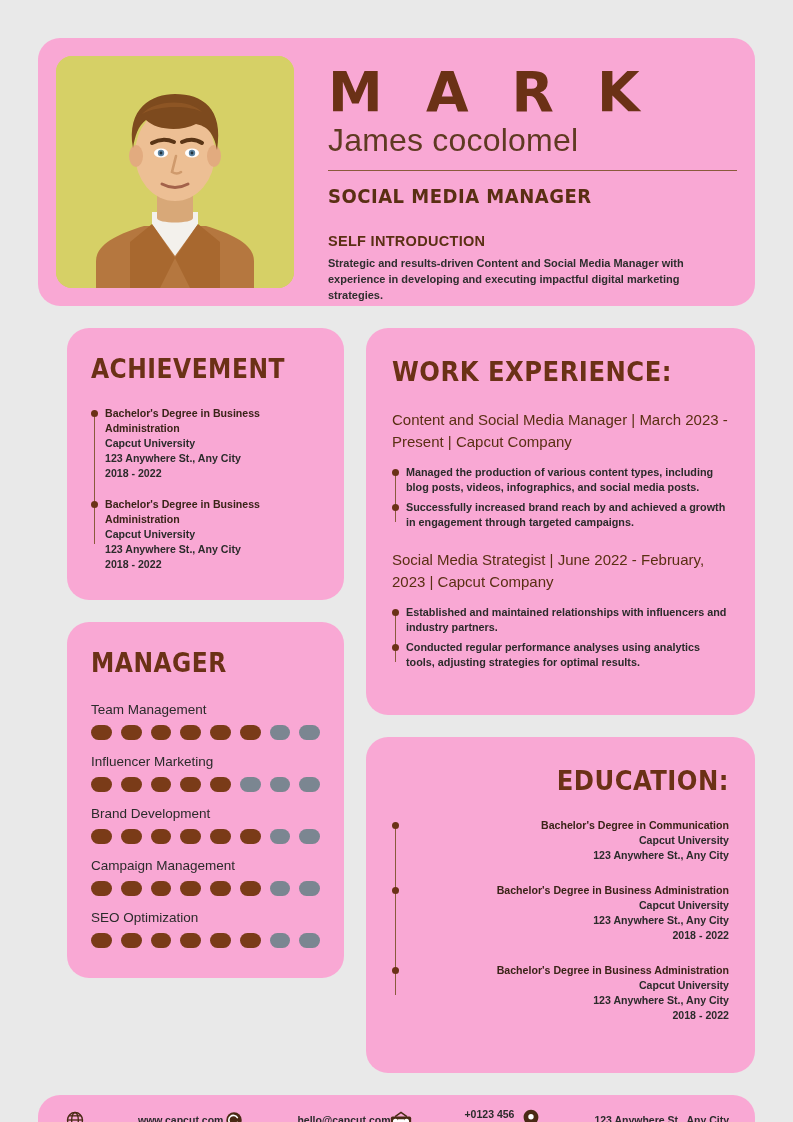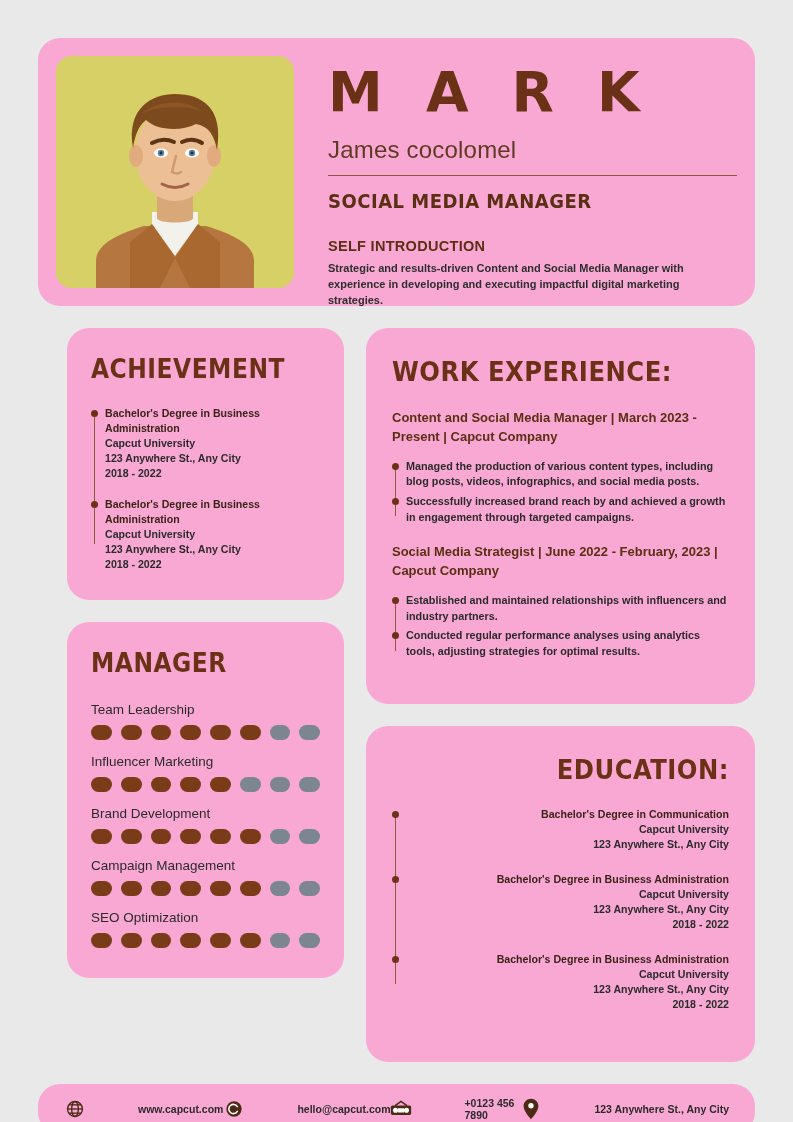--- a/index.html
+++ b/index.html
@@ -43,23 +43,23 @@
   }
   .name-first {
     font-family: "DejaVu Sans", sans-serif;
     font-weight: bold;
     font-size: 55px;
     letter-spacing: 12px;
     color: #6b3116;
     line-height: 1.05;
   }
   .name-last {
-    font-size: 24px;
+    font-size: 32px;
     color: #5f3a22;
-    margin-top: 14px;
+    margin-top: 0;
     letter-spacing: .2px;
     font-family: "Liberation Sans", sans-serif;
   }
   .rule {
     border-bottom: 1.4px solid #8a5a3b;
     margin: 11px 0 13px 0;
     width: 100%;
   }
   .role {
     font-family: "DejaVu Sans Condensed", "Liberation Sans", sans-serif;
@@ -137,21 +137,21 @@
   .dot {
     width: 22px; height: 15px; border-radius: 9px;
     background: #7b8691;
   }
   .dot.on { background: #7a3b18; }
 
   
   .work-card { padding: 28px 26px 26px 26px; margin-bottom: 22px; }
   .work-card .big-title { font-size: 27px; margin-bottom: 22px; }
   .job-head {
-    font-size: 13px; font-weight: bold; color: #5a2f13;
+    font-size: 15px; font-weight: normal; color: #5a2f13;
     line-height: 1.45; margin-bottom: 12px;
   }
   .bullets { position: relative; padding-left: 14px; margin-bottom: 18px; }
   .bullets:before {
     content:""; position:absolute; left:2.5px; top:7px; bottom:9px;
     width: 1.4px; background:#8a5a3b;
   }
   .bullet { position: relative; margin-bottom: 4px; }
   .bullet:before {
     content:""; position:absolute; left:-14px; top:4px;
@@ -258,21 +258,21 @@
             <div class="tl-line">2018 - 2022</div>
           </div>
 
         </div>
       </div>
 
       <div class="card skills-card">
         <div class="big-title">MANAGER</div>
 
         <div class="skill">
-          <div class="skill-name">Team Leadership</div>
+          <div class="skill-name">Team Management</div>
           <div class="dots">
               <span class="dot on"></span>
               <span class="dot on"></span>
               <span class="dot on"></span>
               <span class="dot on"></span>
               <span class="dot on"></span>
               <span class="dot on"></span>
               <span class="dot"></span>
               <span class="dot"></span>
             </div>

